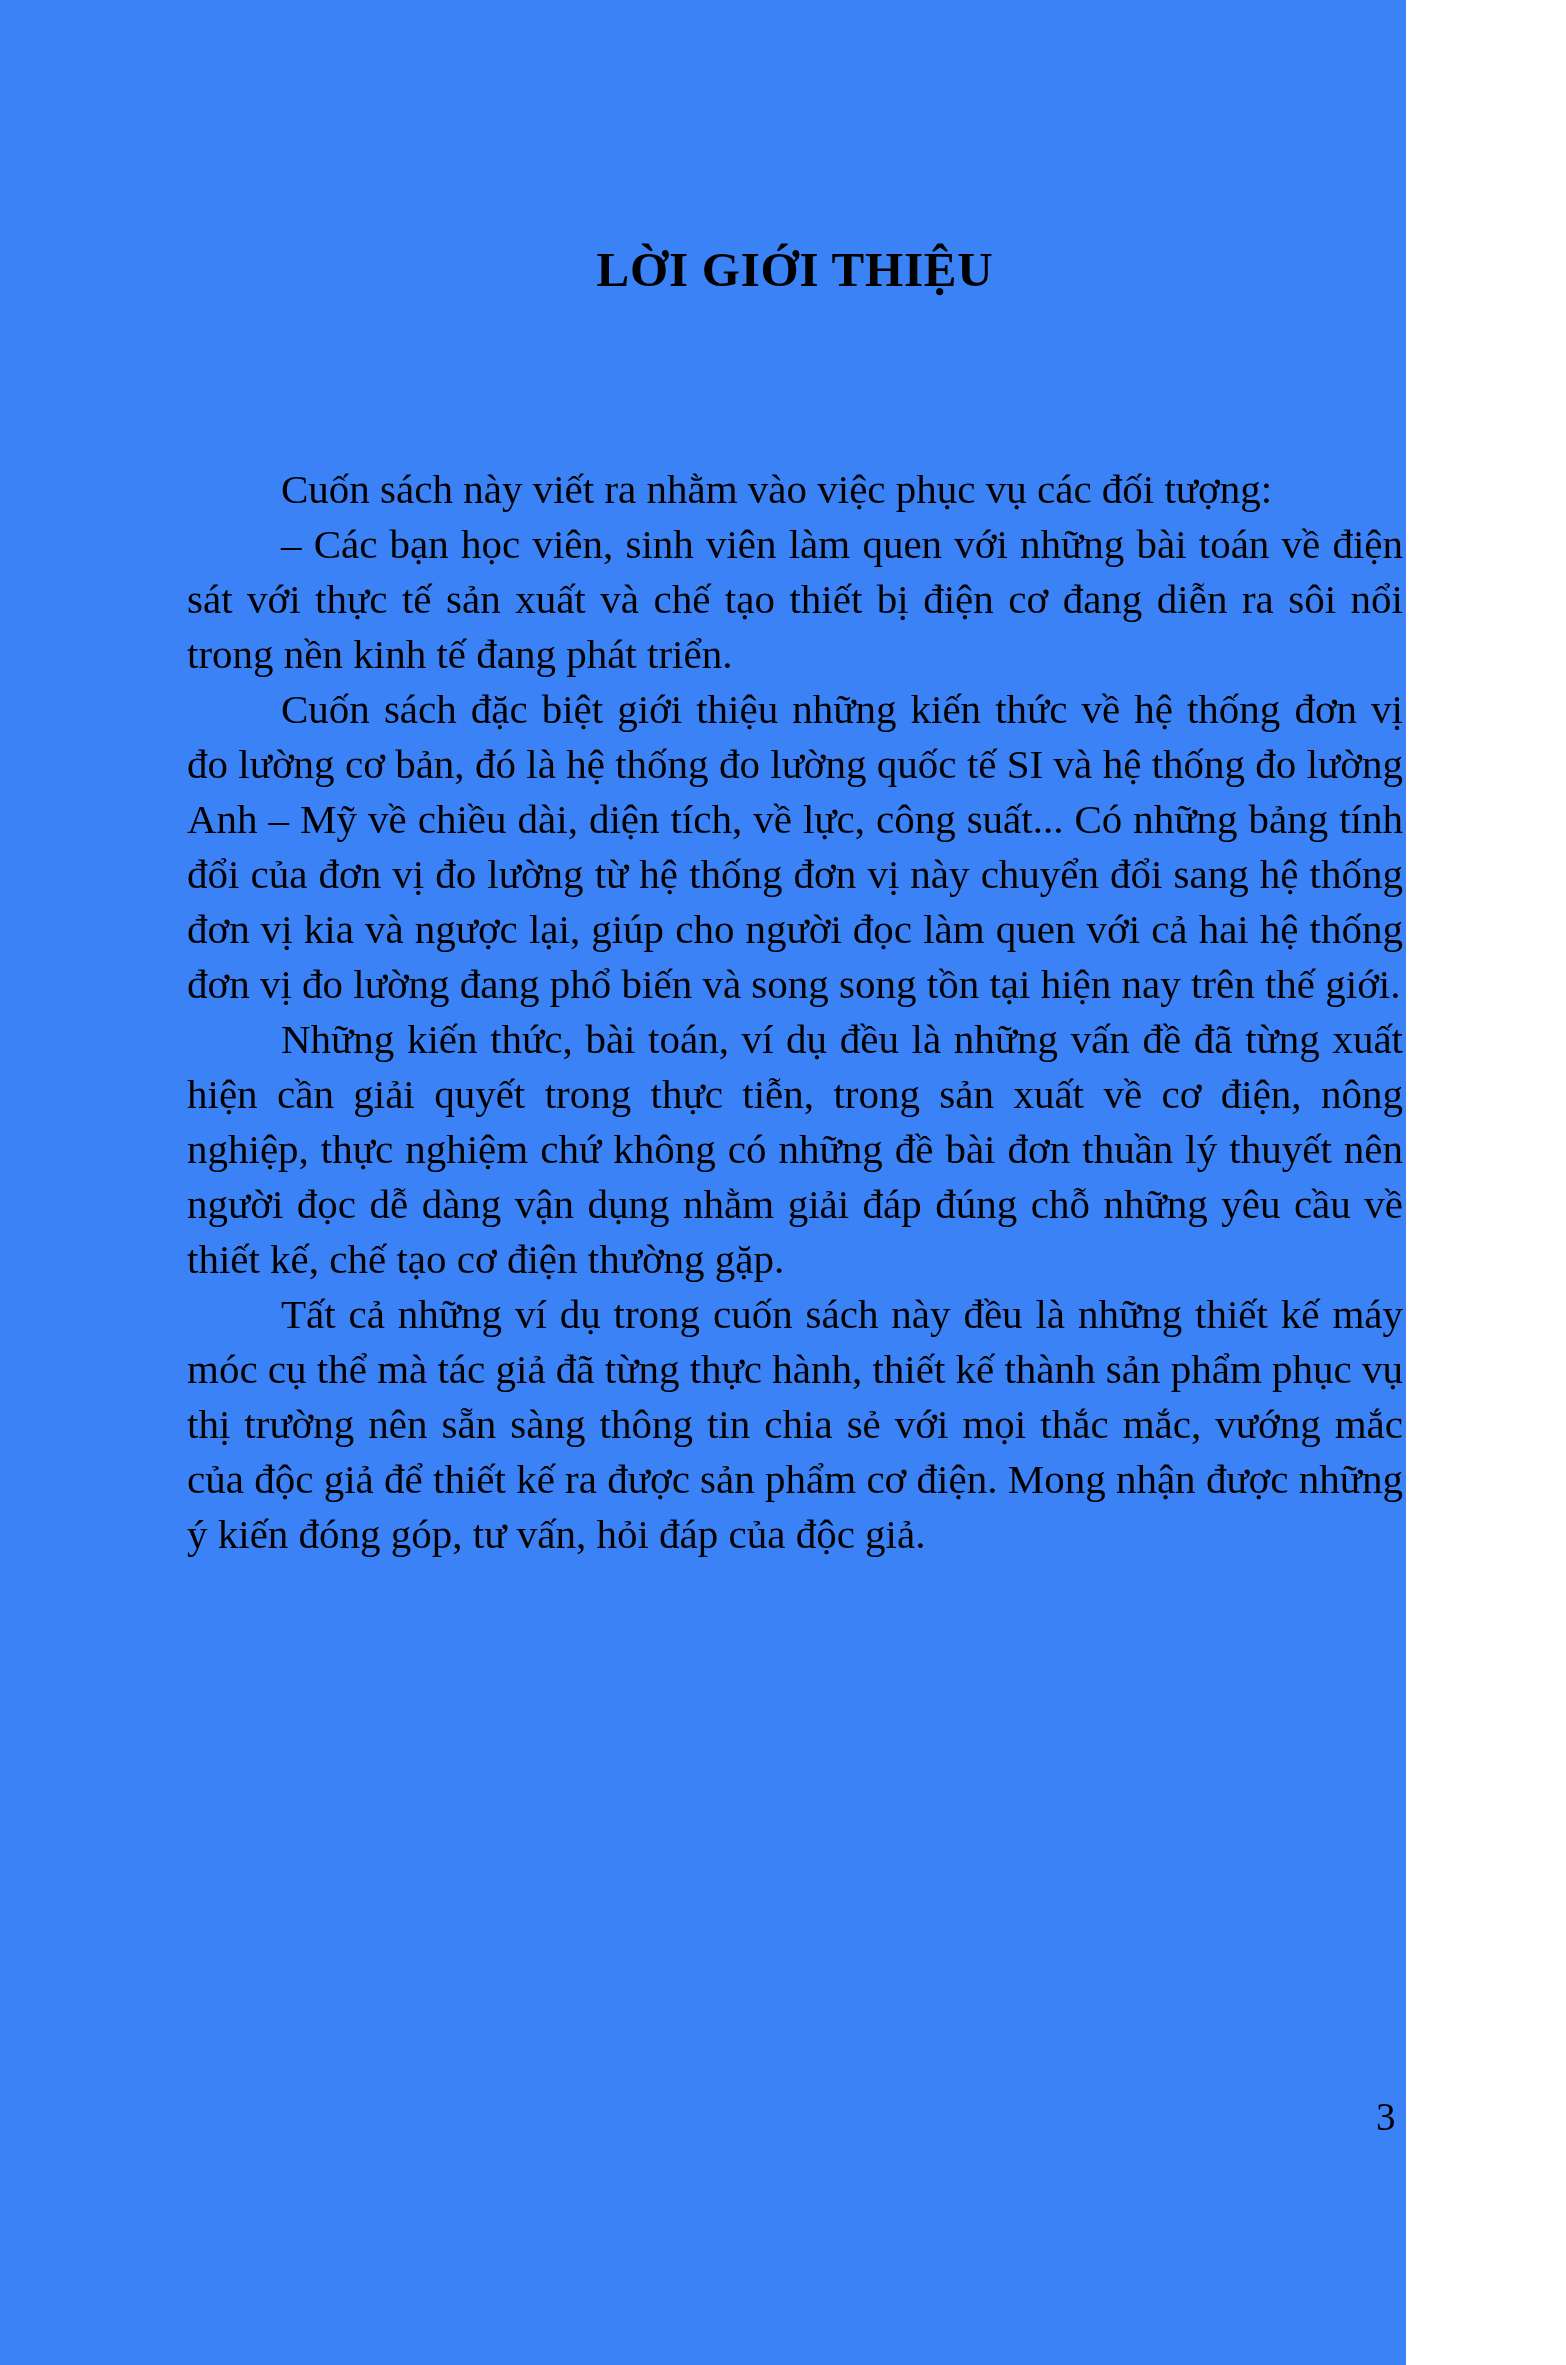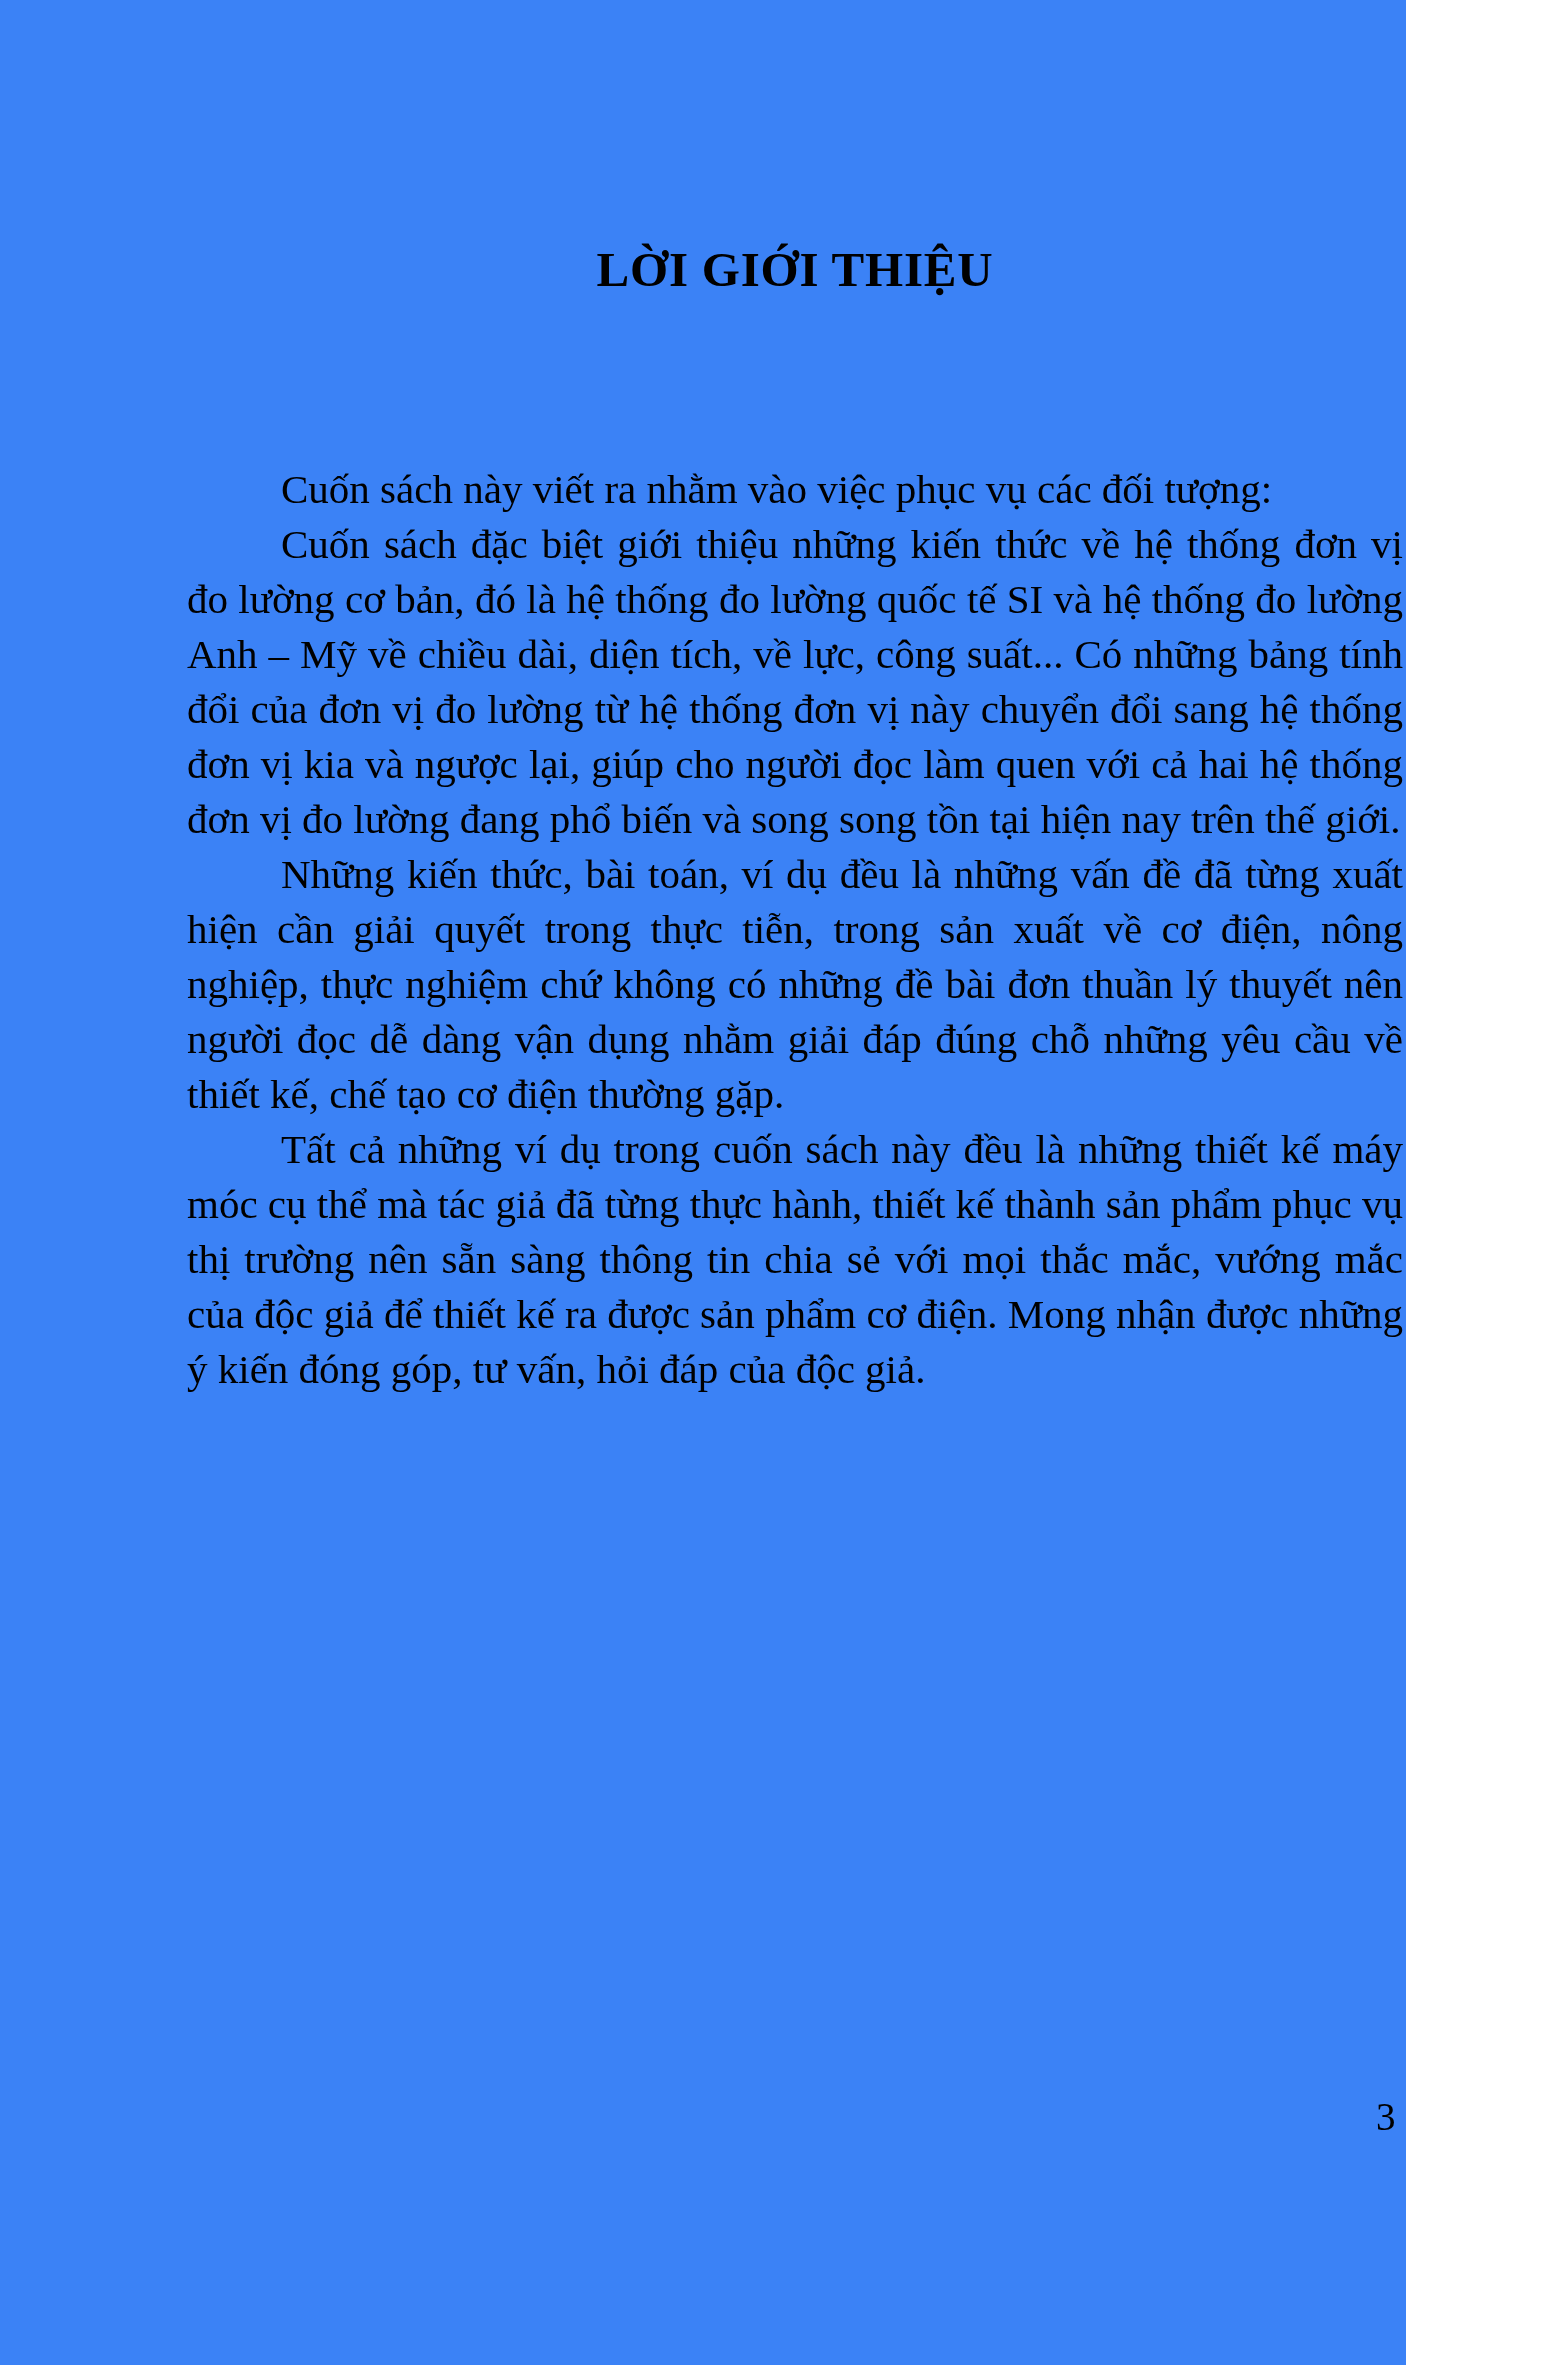--- a/index.html
+++ b/index.html
@@ -64,20 +64,21 @@
 </style>
 </head>
 <body>
 
 <div class="page">
 
   <h1 class="title">LỜI GIỚI THIỆU</h1>
 
   <div class="body-text">
     <p>Cuốn sách này viết ra nhằm vào việc phục vụ các đối tượng:</p>
+    <p>– Các bạn học viên, sinh viên làm quen với những bài toán về điện sát với thực tế sản xuất và chế tạo thiết bị điện cơ đang diễn ra sôi nổi trong nền kinh tế đang phát triển.</p>
     <p>Cuốn sách đặc biệt giới thiệu những kiến thức về hệ thống đơn vị đo lường cơ bản, đó là hệ thống đo lường quốc tế SI và hệ thống đo lường Anh – Mỹ về chiều dài, diện tích, về lực, công suất... Có những bảng tính đổi của đơn vị đo lường từ hệ thống đơn vị này chuyển đổi sang hệ thống đơn vị kia và ngược lại, giúp cho người đọc làm quen với cả hai hệ thống đơn vị đo lường đang phổ biến và song song tồn tại hiện nay trên thế giới.</p>
     <p>Những kiến thức, bài toán, ví dụ đều là những vấn đề đã từng xuất hiện cần giải quyết trong thực tiễn, trong sản xuất về cơ điện, nông nghiệp, thực nghiệm chứ không có những đề bài đơn thuần lý thuyết nên người đọc dễ dàng vận dụng nhằm giải đáp đúng chỗ những yêu cầu về thiết kế, chế tạo cơ điện thường gặp.</p>
     <p>Tất cả những ví dụ trong cuốn sách này đều là những thiết kế máy móc cụ thể mà tác giả đã từng thực hành, thiết kế thành sản phẩm phục vụ thị trường nên sẵn sàng thông tin chia sẻ với mọi thắc mắc, vướng mắc của độc giả để thiết kế ra được sản phẩm cơ điện. Mong nhận được những ý kiến đóng góp, tư vấn, hỏi đáp của độc giả.</p>
 
   </div>
 
   <div class="page-number">3</div>
 
 </div>
 

